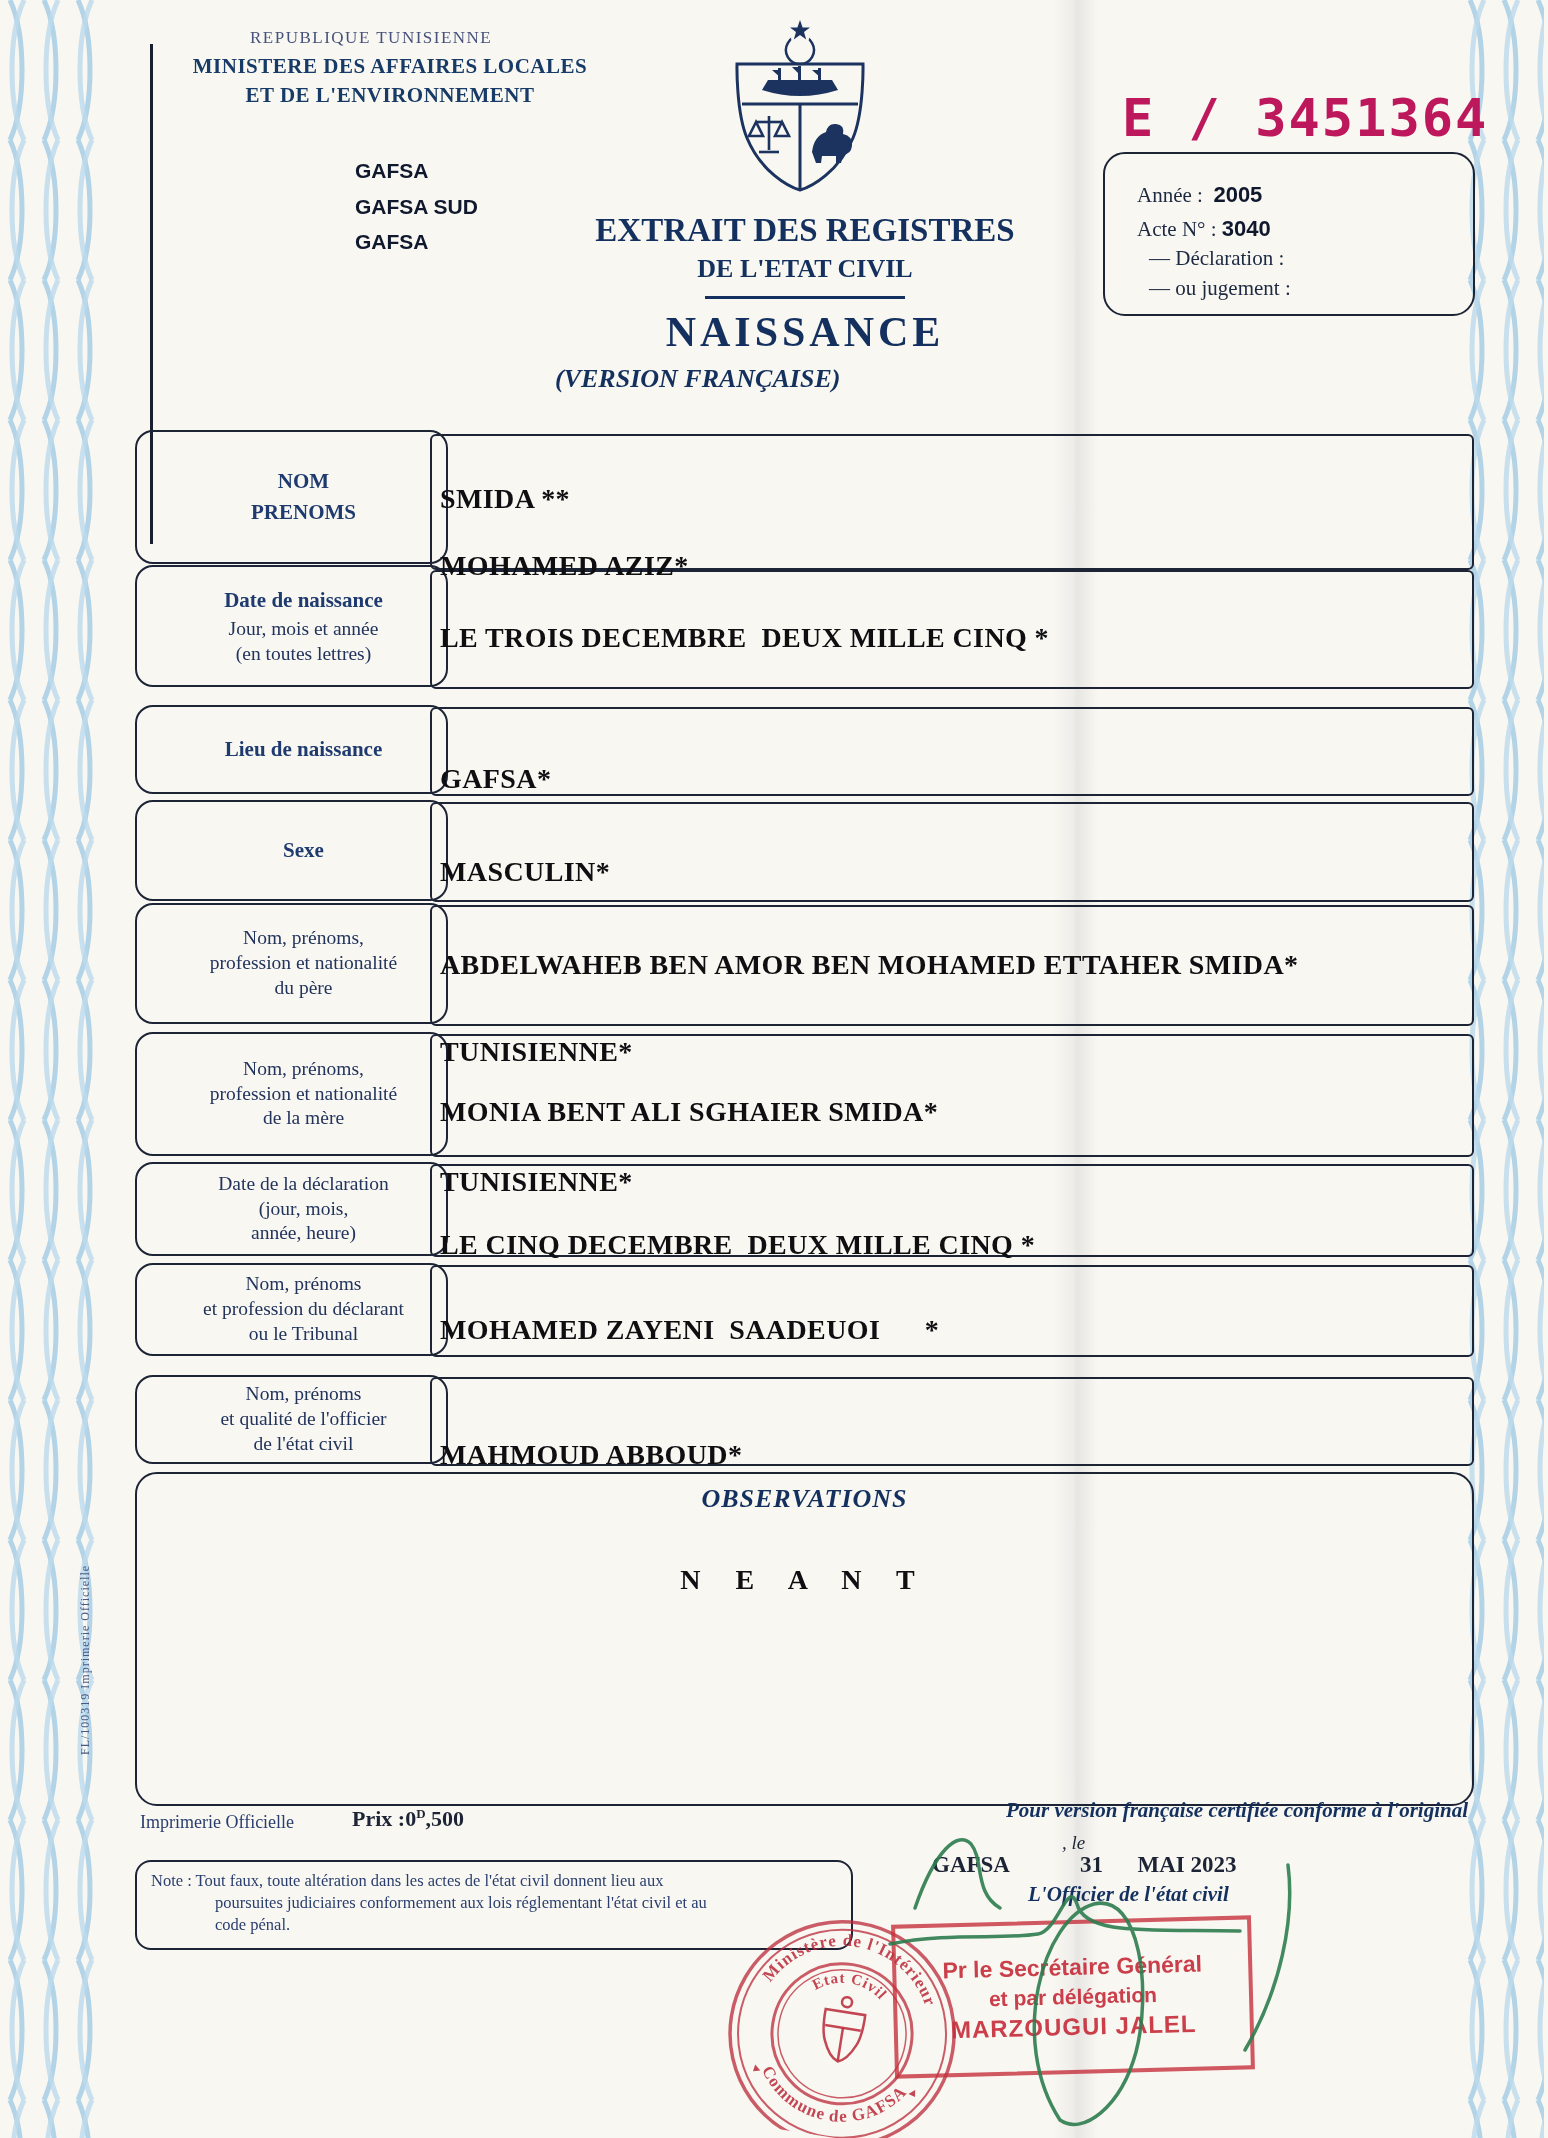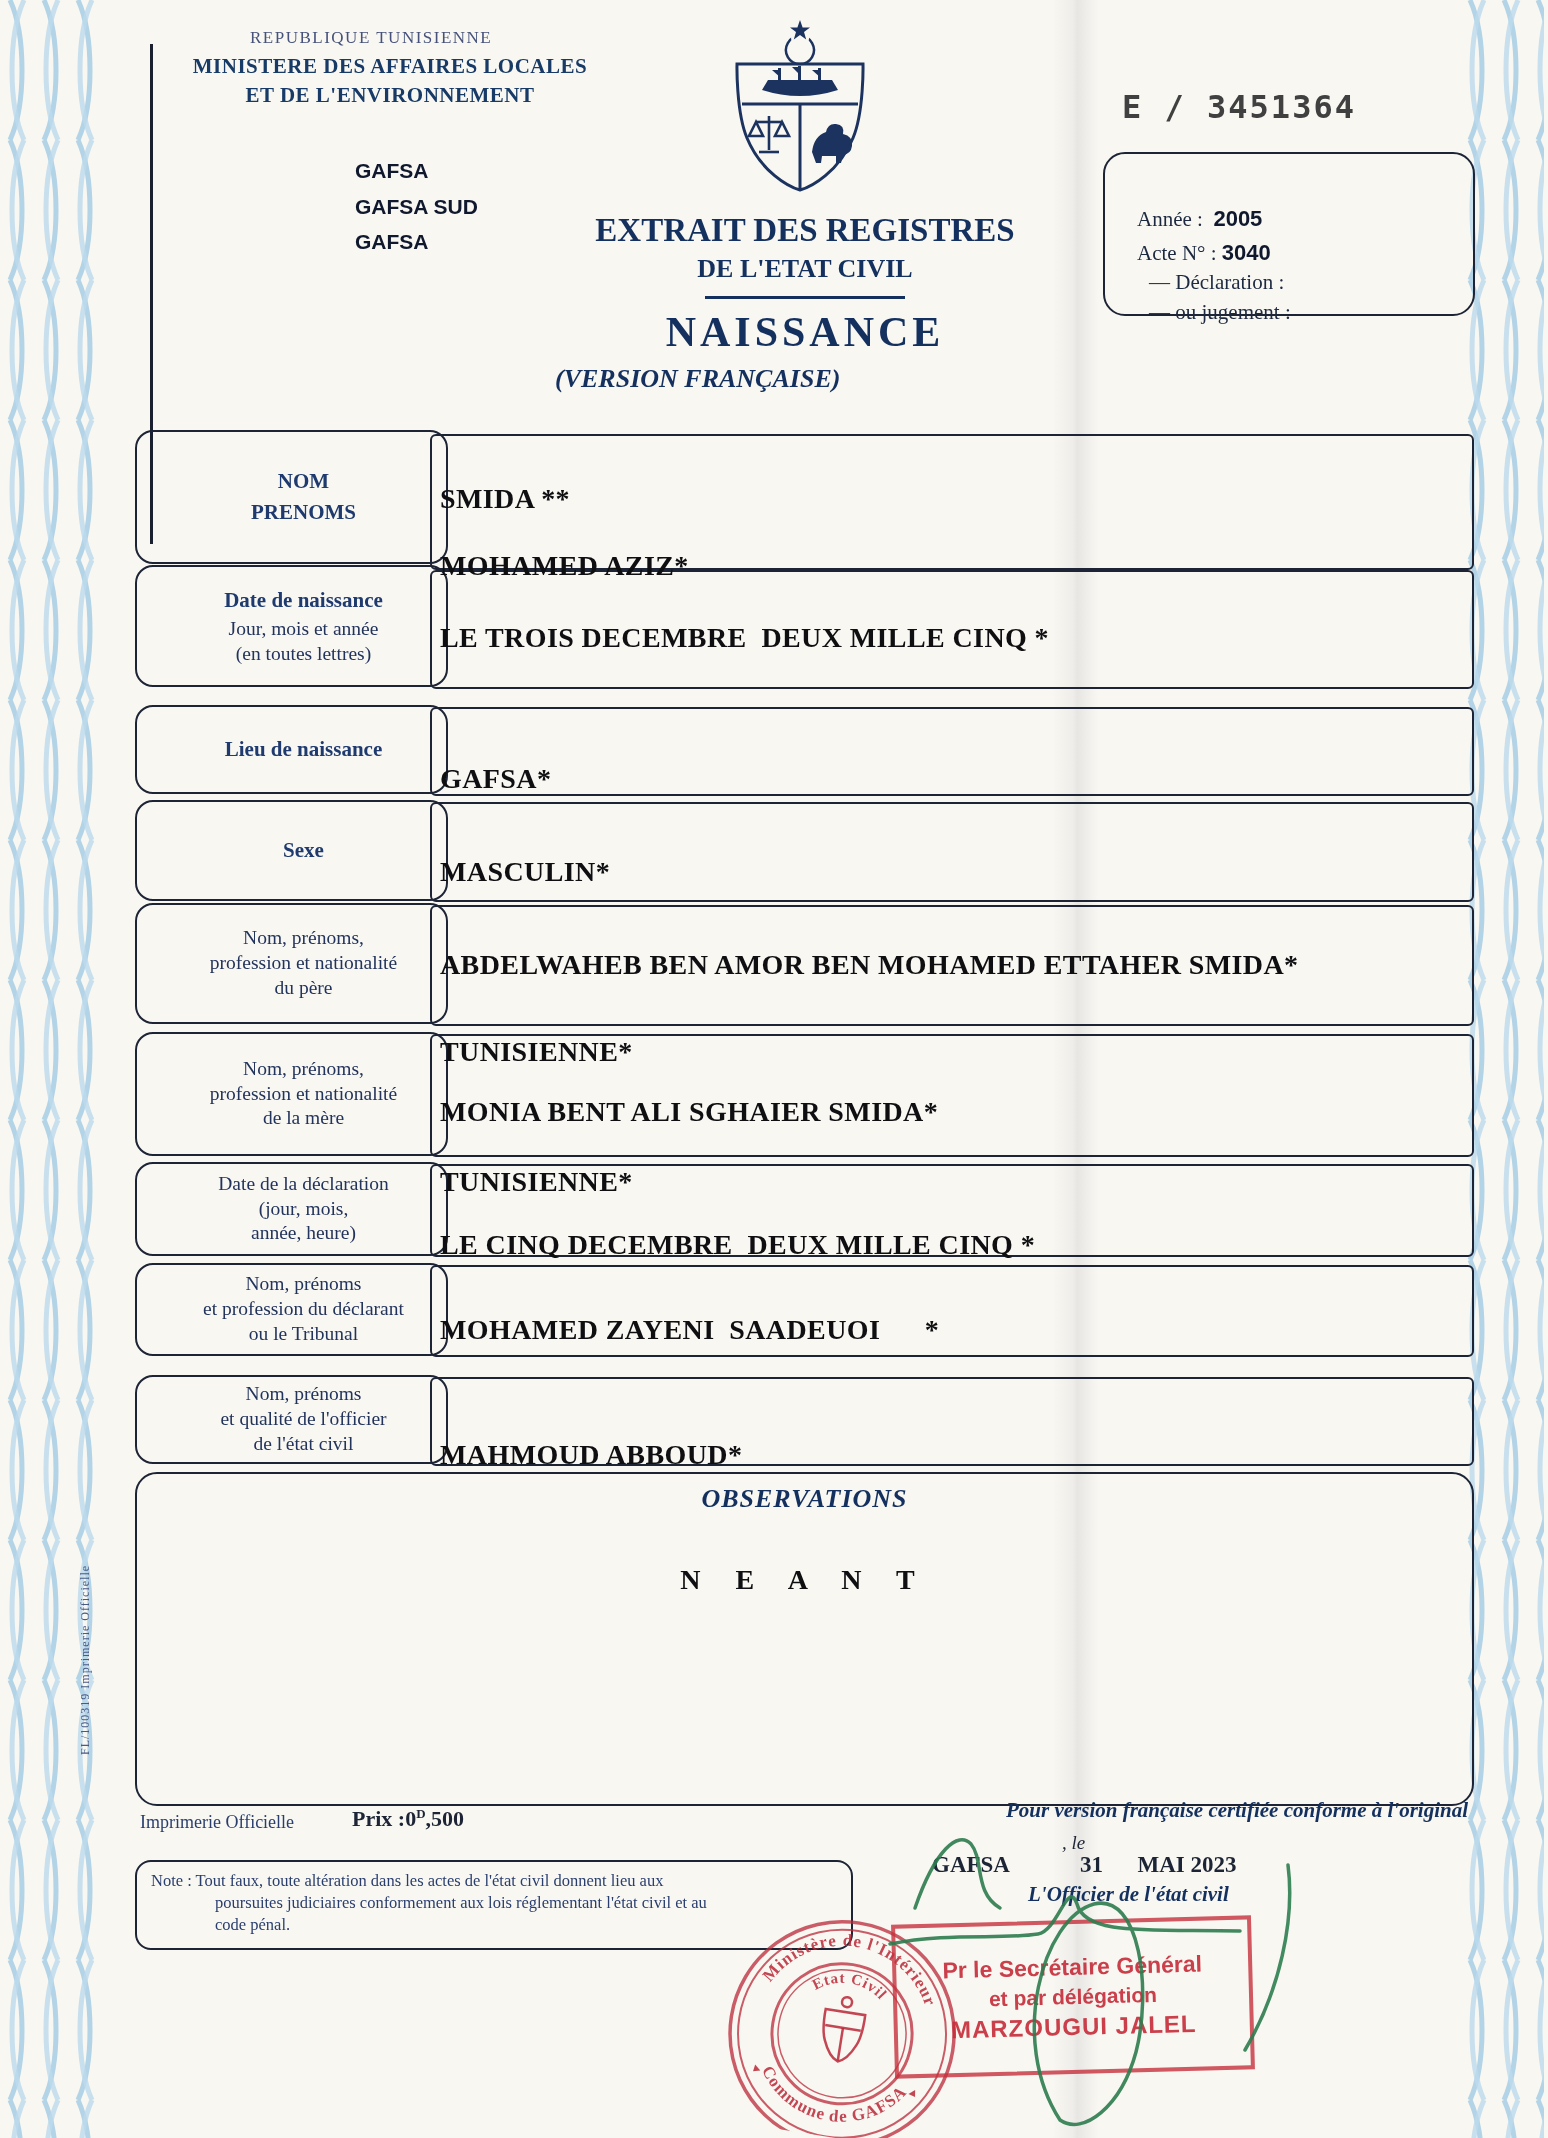--- a/index.html
+++ b/index.html
@@ -18,24 +18,24 @@
     background:linear-gradient(90deg,rgba(0,0,0,0) 0%,rgba(60,60,70,.05) 45%,rgba(60,60,70,.09) 55%,rgba(0,0,0,0) 100%);}
   
   .margin-line{position:absolute;left:150px;top:44px;width:3px;height:500px;background:#1a2030;}
   .republic{position:absolute;left:250px;top:28px;font-size:17px;letter-spacing:1.5px;color:#46527b;}
   .ministry{position:absolute;left:160px;top:52px;width:460px;text-align:center;
     font-size:21px;font-weight:bold;letter-spacing:.5px;color:#173a66;line-height:1.4;}
   .admin{position:absolute;left:140px;top:150px;font-size:19px;color:#2a3e6e;line-height:1.45;}
   .admin-vals{position:absolute;left:355px;top:153px;font-family:"Liberation Sans",sans-serif;
     font-weight:bold;font-size:21px;color:#10182e;line-height:1.7;}
   .serial{position:absolute;left:1122px;top:88px;font-family:"DejaVu Sans Mono",monospace;
-    font-weight:bold;font-size:32px;letter-spacing:2px;color:#404040;white-space:pre;}
+    font-weight:bold;font-size:52px;letter-spacing:2px;color:#be185d;white-space:pre;}
   .act-box{position:absolute;left:1103px;top:152px;width:368px;height:160px;
     border:2.5px solid #1d2435;border-radius:22px;}
-  .act-line{position:absolute;left:32px;font-size:21px;color:#1d2940;white-space:pre;margin-top:24px;}
+  .act-line{position:absolute;left:32px;font-size:21px;color:#1d2940;white-space:pre;}
   .act-line b{font-family:"Liberation Sans",sans-serif;font-size:22px;color:#10182e;}
   
   .t1{position:absolute;left:555px;top:212px;width:500px;text-align:center;font-size:33px;font-weight:bold;color:#14305e;}
   .t2{position:absolute;left:555px;top:254px;width:500px;text-align:center;font-size:26px;font-weight:bold;color:#14305e;}
   .t2u{position:absolute;left:705px;top:296px;width:200px;height:3px;background:#14305e;}
   .t3{position:absolute;left:555px;top:308px;width:500px;text-align:center;font-size:42px;font-weight:bold;letter-spacing:4px;color:#14305e;}
   .t4{position:absolute;left:555px;top:364px;width:500px;text-align:left;font-size:26px;font-weight:bold;font-style:italic;color:#14305e;}
   
   .lblbox{position:absolute;left:135px;width:285px;border:2.5px solid #1d2435;border-radius:18px;
     display:flex;flex-direction:column;align-items:center;justify-content:center;text-align:center;padding-left:24px;}

